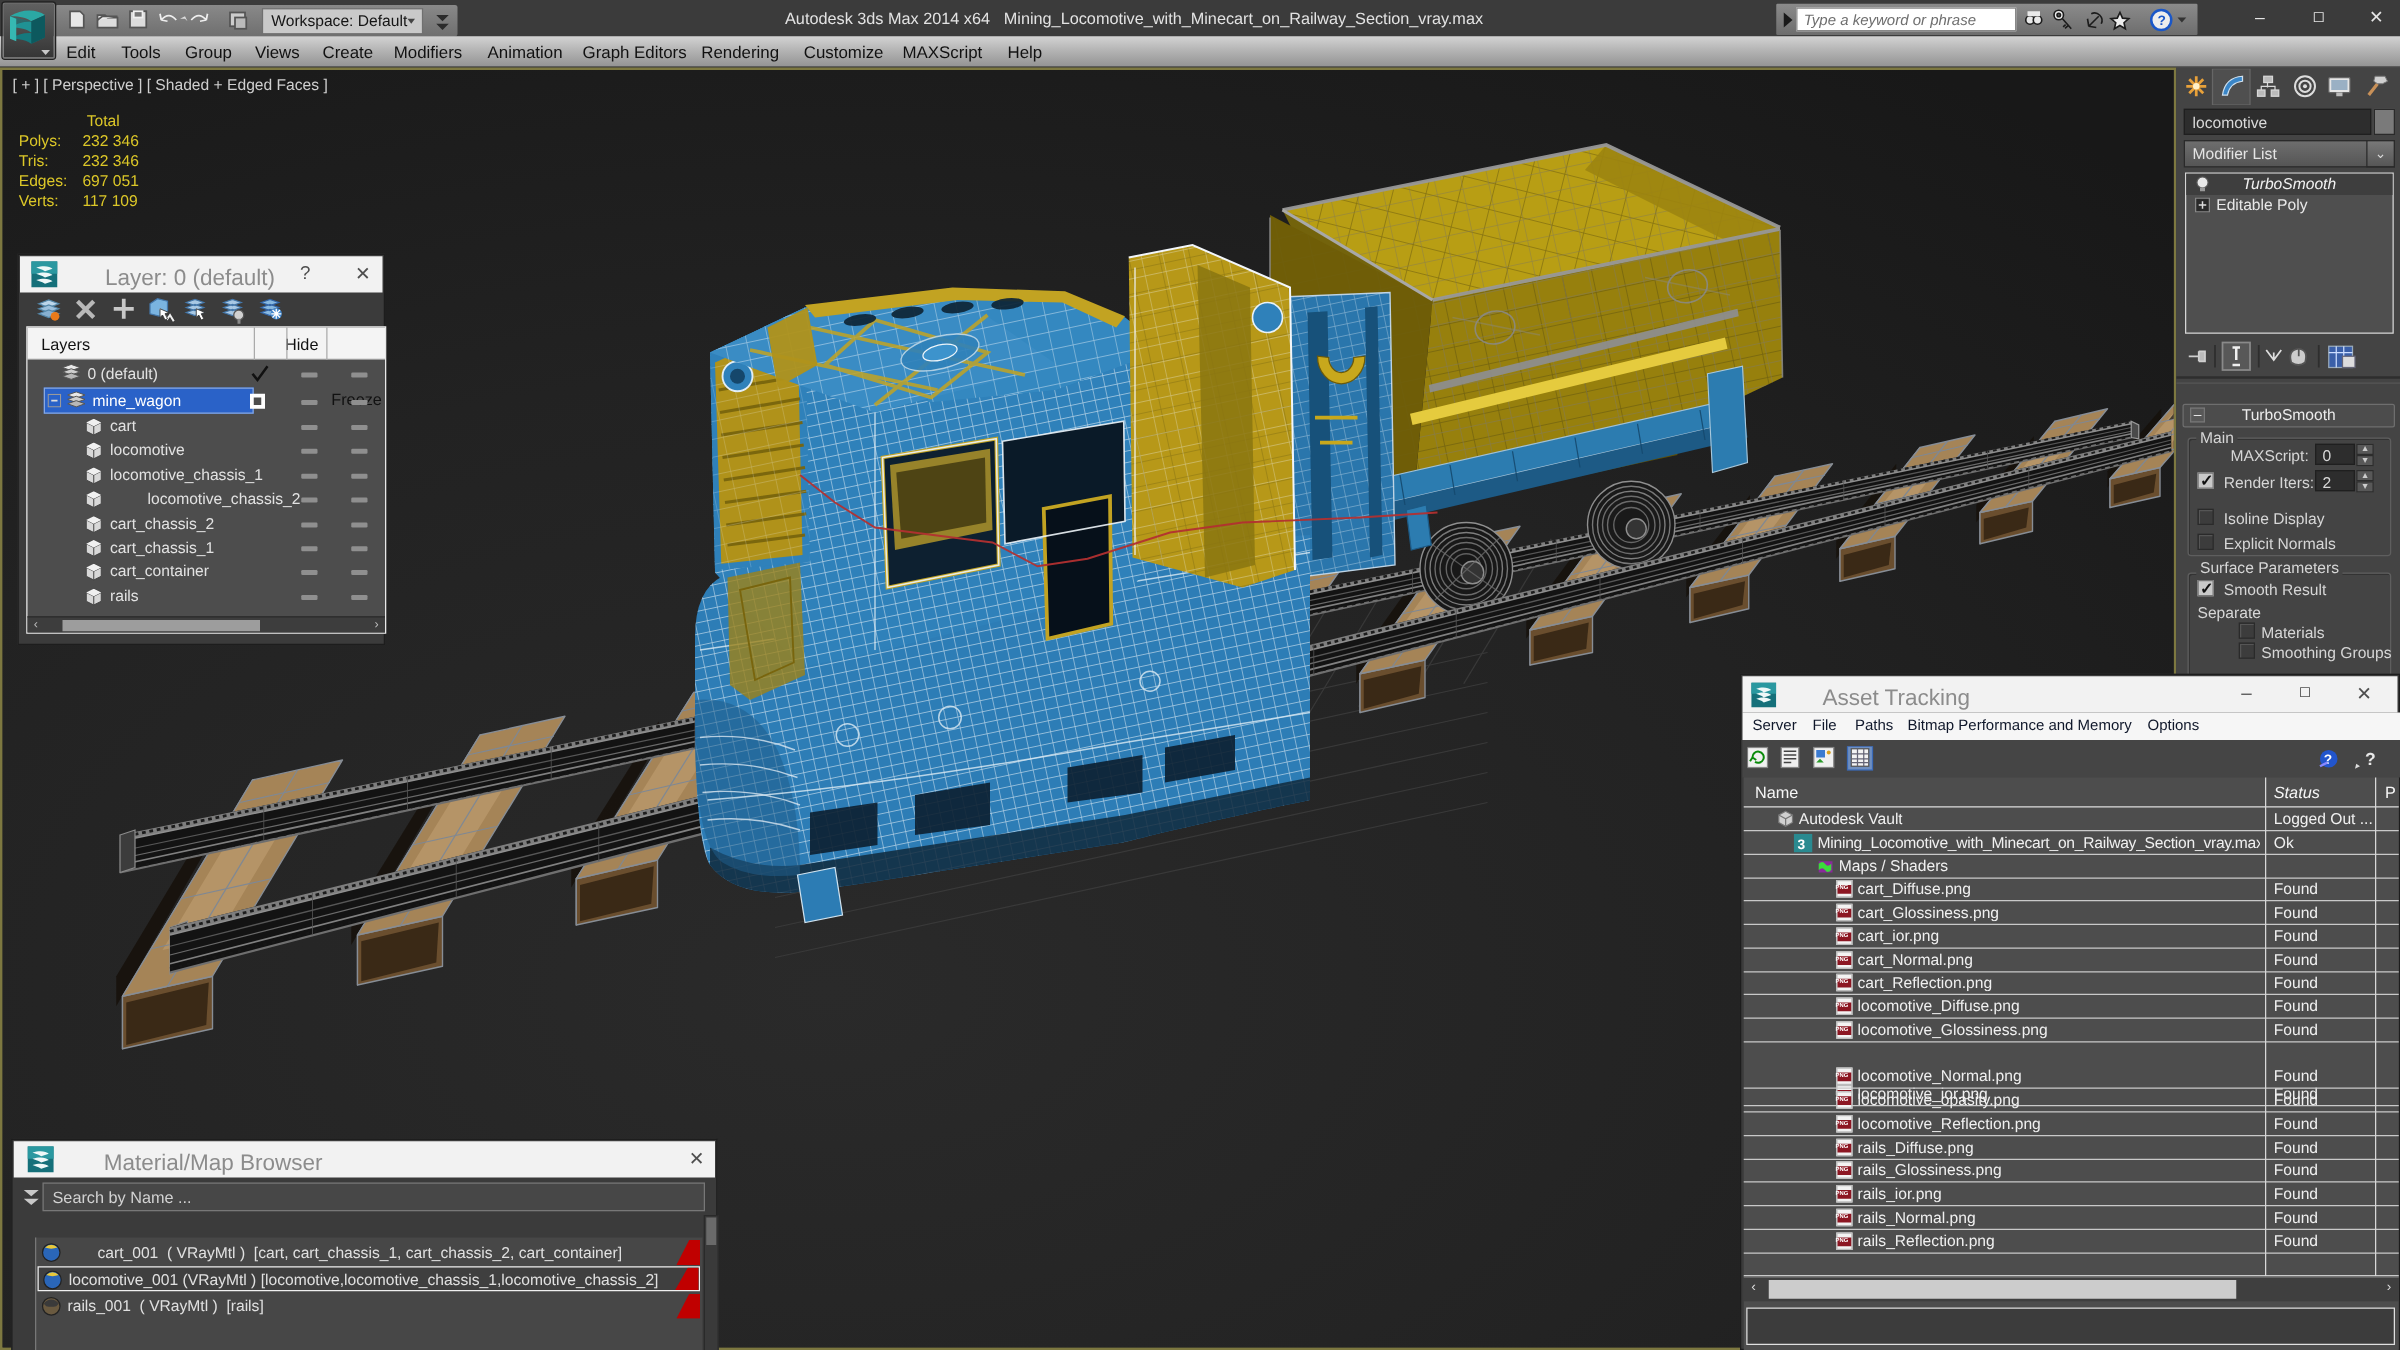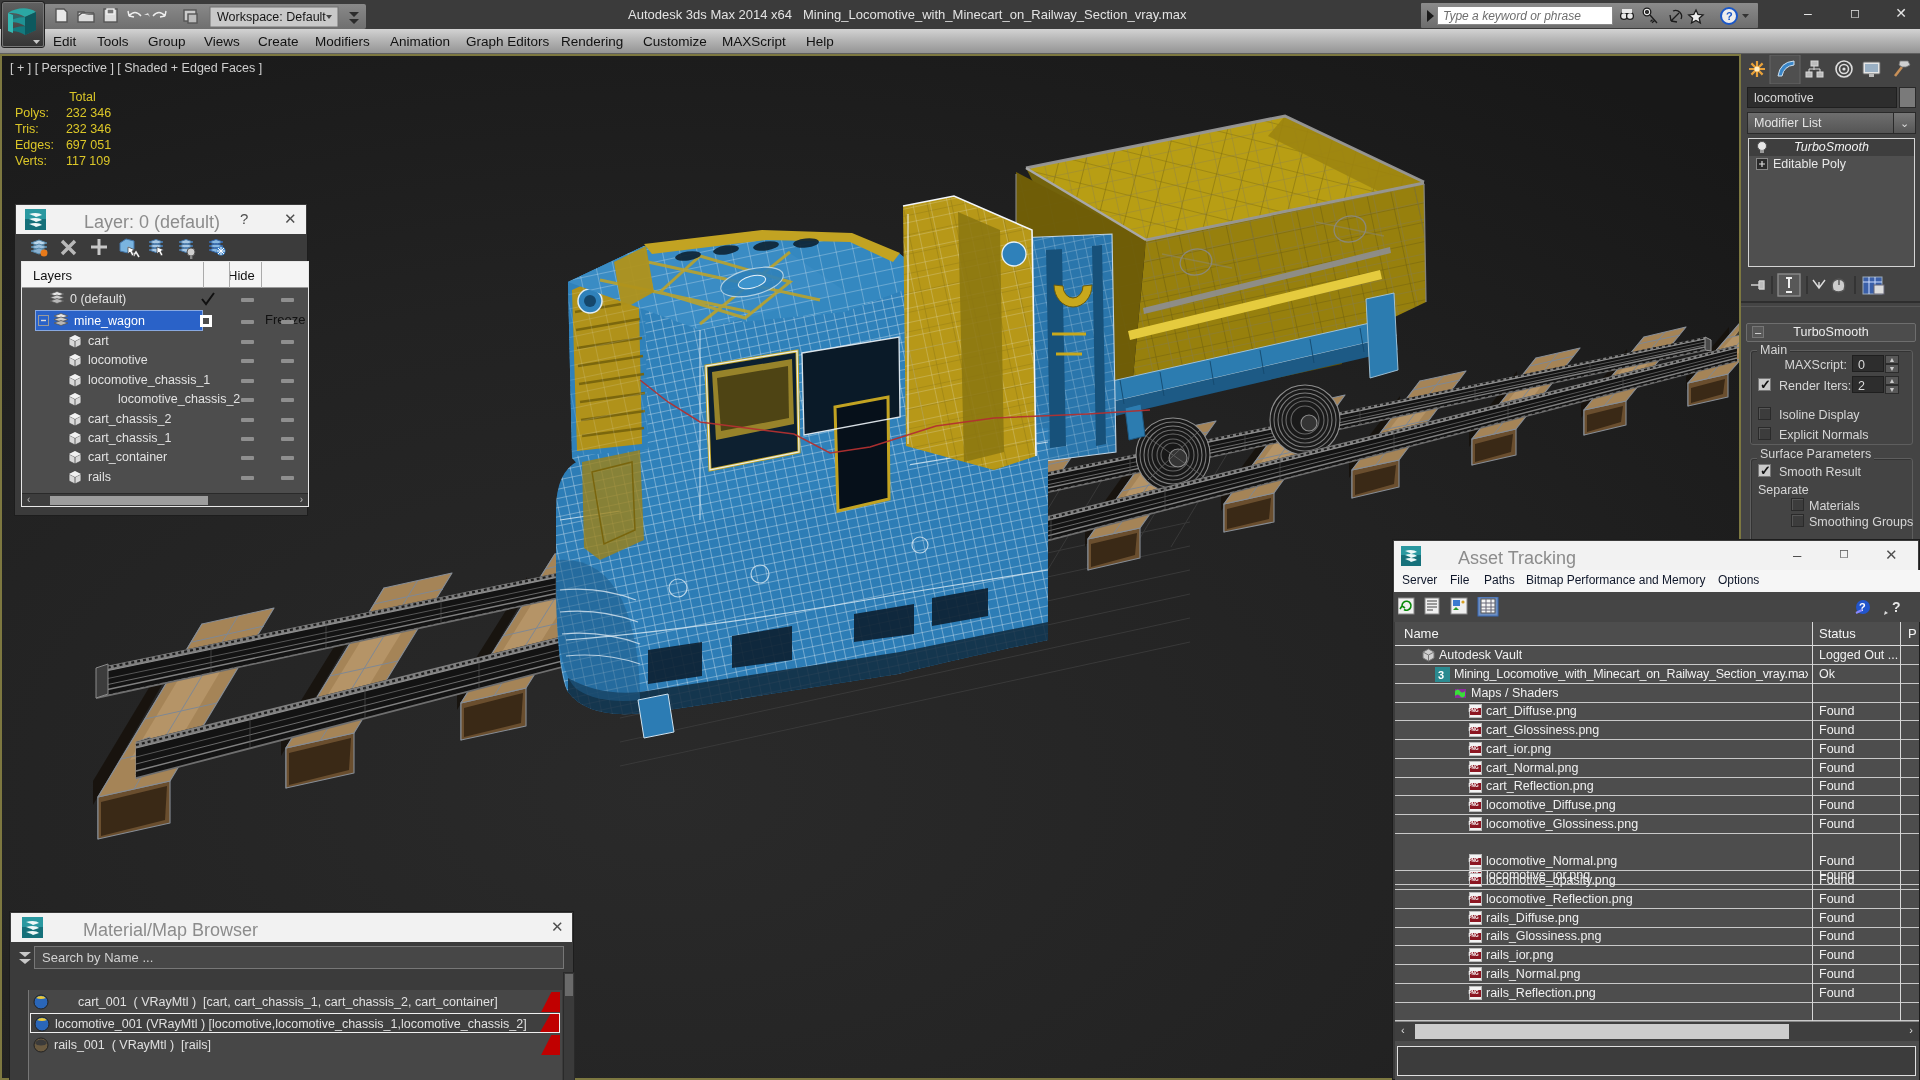--- a/index.html
+++ b/index.html
@@ -941,21 +941,21 @@
      <circle cx="9" cy="10" r="7" fill="#2255cc"></circle>
         <text x="5" y="14" font-size="11" fill="#fff" font-weight="bold">?</text>
         <path d="M2 16 l6 -3" stroke="#88f" stroke-width="2"></path>
      <text x="38" y="15" font-size="14" fill="#e8e8e8" font-weight="bold">?</text>
         <path d="M34 16 l-4 2 1 -4" fill="#ddd"></path>
    </svg>
  </div>
  <div id="attable" style="left:2px;top:82px;width:524px;height:939px;">
    <div class="abs" style="left:0;top:0;width:100%;height:24px;background:#4d4d4d;border-bottom:1px solid #ddd;color:#f6f6f6;font-size:13px;">
      <span class="abs" style="left:9px;top:4px;">Name</span>
-     <span class="abs" style="left:424px;top:4px;">Status</span>
+     <span class="abs" style="left:424px;top:4px;font-style:italic;">Status</span>
      <span class="abs" style="left:513px;top:4px;">P</span>
    </div>
    <div class="atrow" style="top:24px;">
         <svg class="abs" style="left:26px;top:2px" width="15" height="15">
           <path d="M7.5 1 L13 4 L13 10 L7.5 13 L2 10 L2 4 Z" fill="#d0d0d0" stroke="#777"></path>
           <path d="M2 4 L7.5 7 L13 4 M7.5 7 V13" stroke="#777" fill="none"></path>
         </svg>
         <span class="nm" style="left:44px;">Autodesk Vault</span>
         <span class="st">Logged Out ...</span>
       </div>

